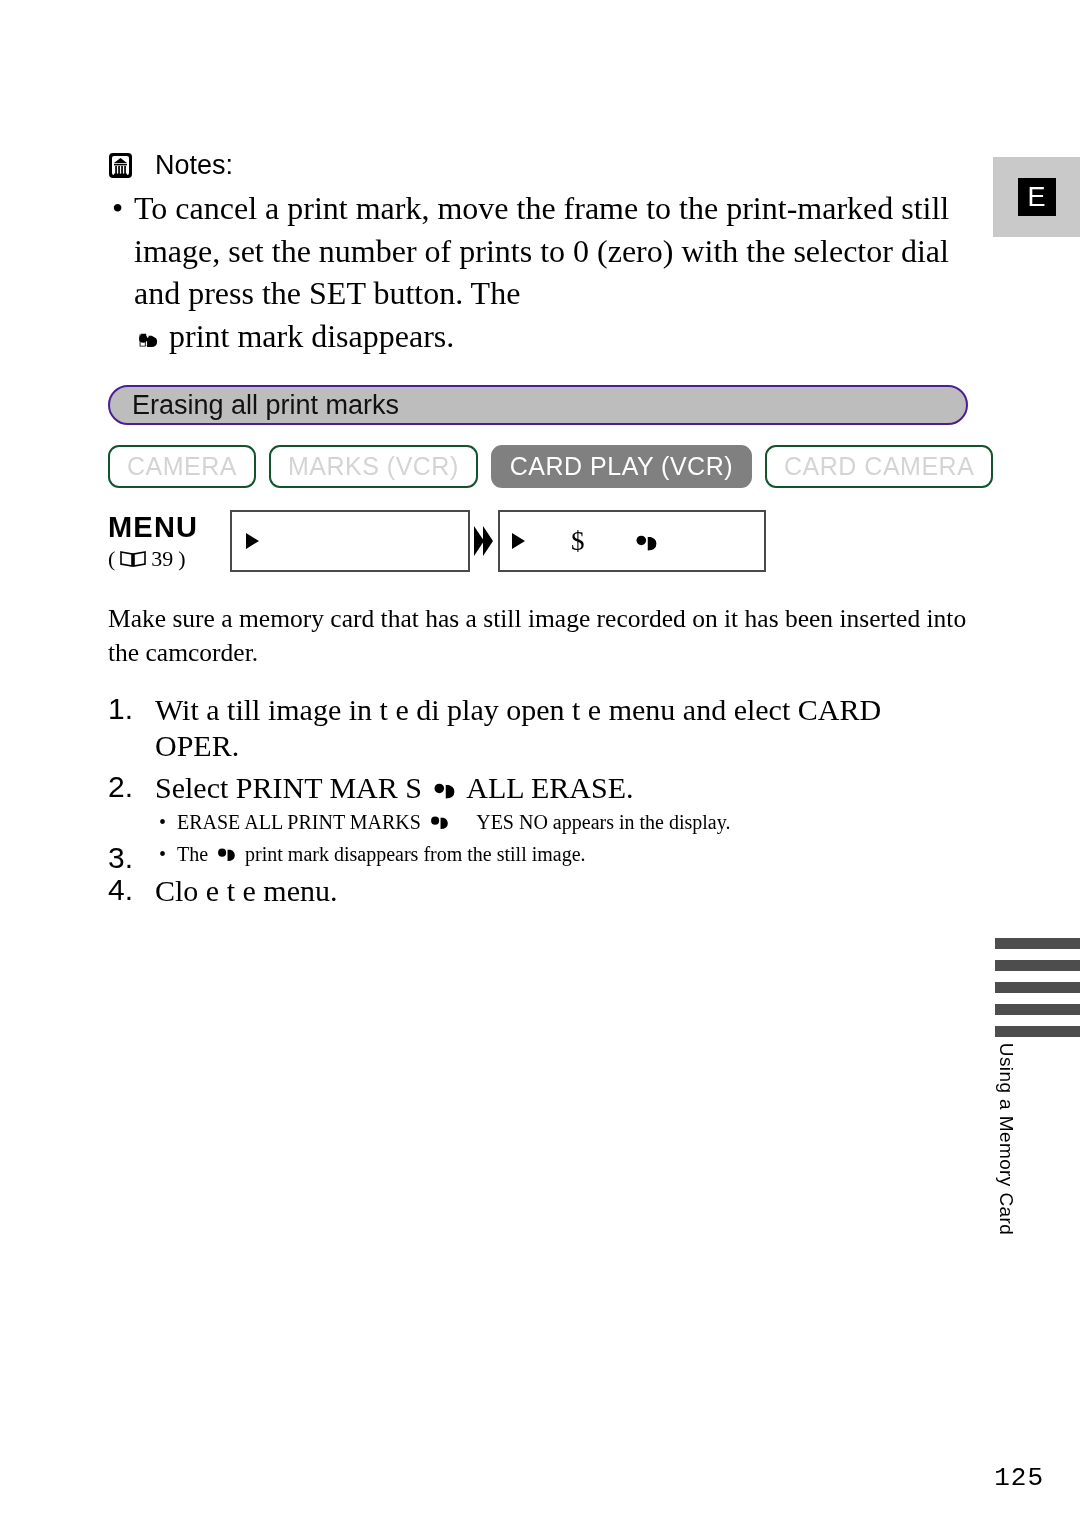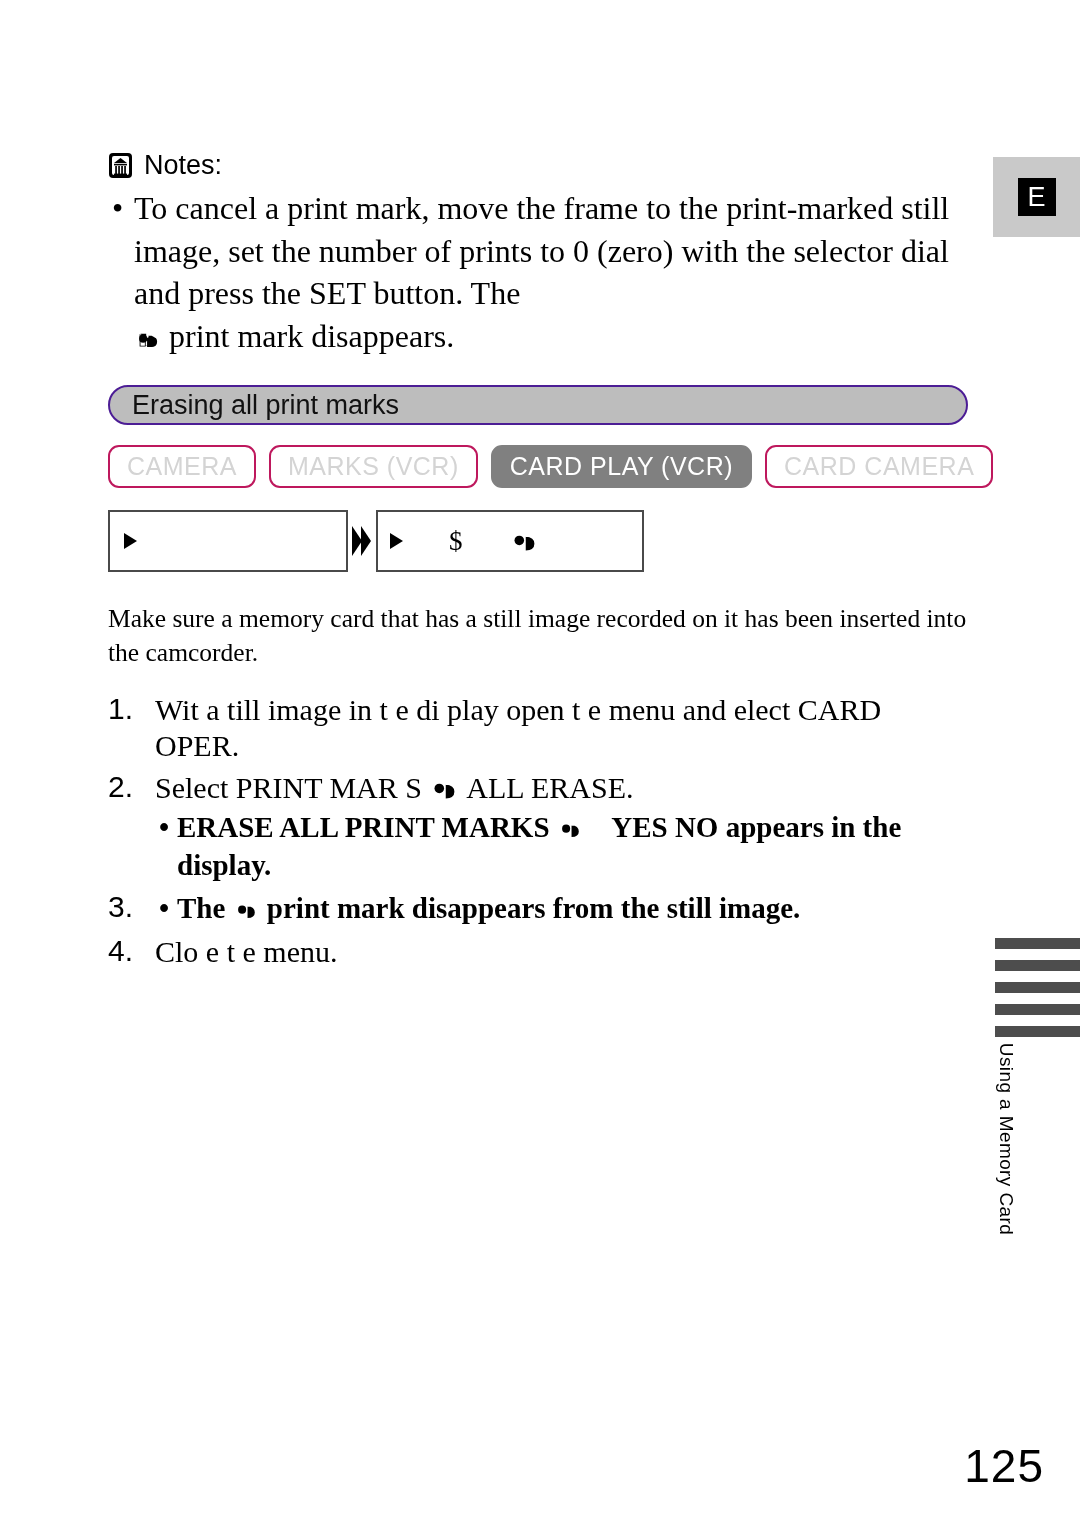--- a/index.html
+++ b/index.html
@@ -72,38 +72,38 @@
     transform: rotate(90deg);
     transform-origin: center center;
     display: block;
     margin-top: 108px;
   }
 
   .page-number {
     position: absolute;
     right: 36px;
     bottom: 42px;
-    font-family: Liberation Sans, sans-serif;
-    font-size: 46px;
+    font-family: Liberation Mono, monospace;
+    font-size: 26px;
     letter-spacing: 1px;
   }
 
   
   .content {
     position: absolute;
     left: 108px;
     top: 150px;
     width: 860px;
   }
 
   
   .notes-head {
     display: flex;
     align-items: center;
-    gap: 11px;
+    gap: 22px;
     margin-bottom: 6px;
   }
   .notes-head .label {
     font-family: "Liberation Sans", sans-serif;
     font-size: 27px;
   }
   .icon-book-closed {
     width: 25px;
     height: 27px;
     flex: 0 0 auto;
@@ -181,21 +181,21 @@
     align-items: center;
     justify-content: center;
     padding: 0 17px;
     box-sizing: border-box;
     font-family: "Liberation Sans", sans-serif;
     font-size: 25px;
     letter-spacing: 0.5px;
     white-space: nowrap;
   }
   .mode.off {
-    border: 2px solid #be185d;
+    border: 2px solid #14532d;
     color: #d4d4d4;
     background: #ffffff;
   }
   .mode.on {
     background: #808080;
     color: #ffffff;
     border: 2px solid #808080;
   }
 
   
@@ -296,23 +296,22 @@
   }
   ul.subnotes {
     list-style: none;
     margin: 3px 0 0 0;
     padding: 0;
   }
   ul.subnotes > li {
     position: relative;
     padding-left: 22px;
     font-family: "Liberation Serif", serif;
-    font-size: 29px;
+    font-size: 20px;
     line-height: 1.3;
-    font-weight: bold;
   }
   ul.subnotes > li:before {
     content: "\2022";
     position: absolute;
     left: 4px;
     top: 0;
   }
   .gap-s { display:inline-block; width: 14px; }
 </style>
 </head>
@@ -380,20 +379,33 @@
     </div>
     <div class="mode on">
       <span>CARD PLAY (VCR)</span>
     </div>
     <div class="mode off">
       <span>CARD CAMERA</span>
     </div>
   </div>
 
   <div class="menu-row">
+    <div class="menu-label">
+      <span class="m">MENU</span>
+      <span class="ref">
+        <span>(</span>
+        <svg class="icon-book-open" viewBox="0 0 26 19">
+          <path d="M1 3 L12 5 L12 17 L1 15 Z" fill="#fff" stroke="#000" stroke-width="1.6"></path>
+          <path d="M25 3 L14 5 L14 17 L25 15 Z" fill="#fff" stroke="#000" stroke-width="1.6"></path>
+          <rect x="12" y="4.4" width="2" height="13" fill="#000"></rect>
+        </svg>
+        <span>39</span>
+          <span>)</span>
+      </span>
+    </div>
 
     <div class="menu-box first">
       <span class="tri"></span>
     </div>
 
     <div class="chevrons">
       <svg width="24" height="34" viewBox="0 0 24 34">
         <polygon points="2,2 12,17 2,32" fill="#000"></polygon>
         <polygon points="11,2 21,17 11,32" fill="#000"></polygon>
       </svg>

